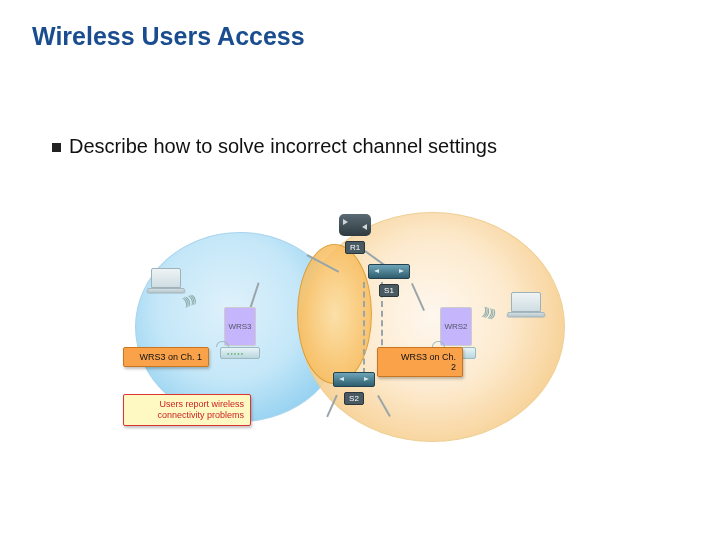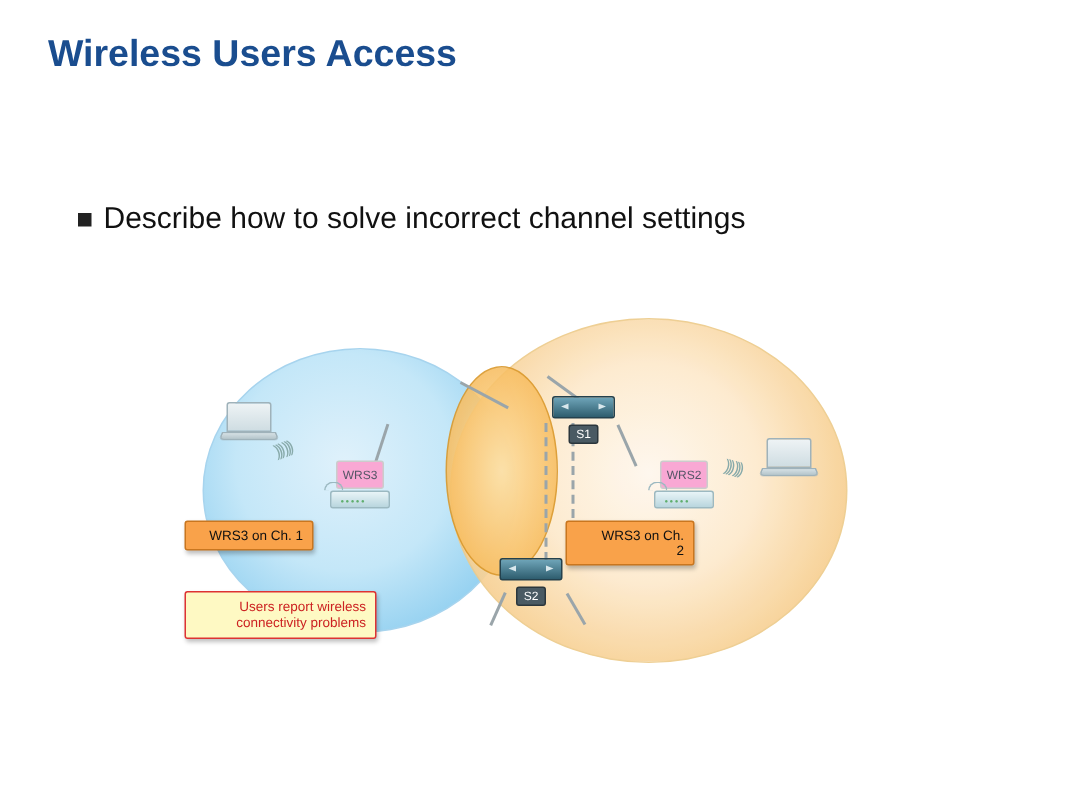--- a/index.html
+++ b/index.html
@@ -138,22 +138,22 @@
     border:1px solid #9cb9c1; border-bottom:none;
     border-radius: 8px 8px 0 0;
     background:none;
   }
   .ap .leds{
     position:absolute; bottom:2px; left:6px;
     font-size:4px; letter-spacing:1px; color:#5fae6e;
   }
   .ap-label {
     display:block; margin:1px auto 1px;
-    font-size:8px; color:#556; background:#f9a8d4;
-    border:1px solid #ccc; border-radius:2px; padding:4px 3px;
+    font-size:8px; color:#556; background:#c4b5fd;
+    border:1px solid #ccc; border-radius:2px; padding:14px 3px;
     width:fit-content;
   }
   .wrs3 { left: 80px; top: 84px; }
   .wrs2 { left: 296px; top: 84px; }
   .laptop { width:42px; }
   .laptop .scr{
     width:30px;height:20px;margin:0 auto;
     background:linear-gradient(#eef3f5,#cfdde2);
     border:1px solid #9fb2ba; border-radius:2px 2px 0 0;
   }
@@ -225,20 +225,24 @@
   <div class="line l-r1s1"></div>
   <div class="dash d-s1s2"></div>
   <div class="dash d-s1s2b"></div>
   <div class="line l-s3w3"></div>
   <div class="line l-s1w2"></div>
   <div class="line l-s2p1"></div>
   <div class="line l-s2p2"></div>
   <div class="wave wv1">))) )))</div>
   <div class="wave wv2">))) )))</div>
 
+  <div class="node router">
+    <div class="body"></div>
+    <span class="nlabel">R1</span>
+  </div>
 
   <div class="node switch s1">
     <div class="body"></div>
     <span class="nlabel">S1</span>
   </div>
   <div class="node switch s2">
     <div class="body"></div>
     <span class="nlabel">S2</span>
   </div>
 

